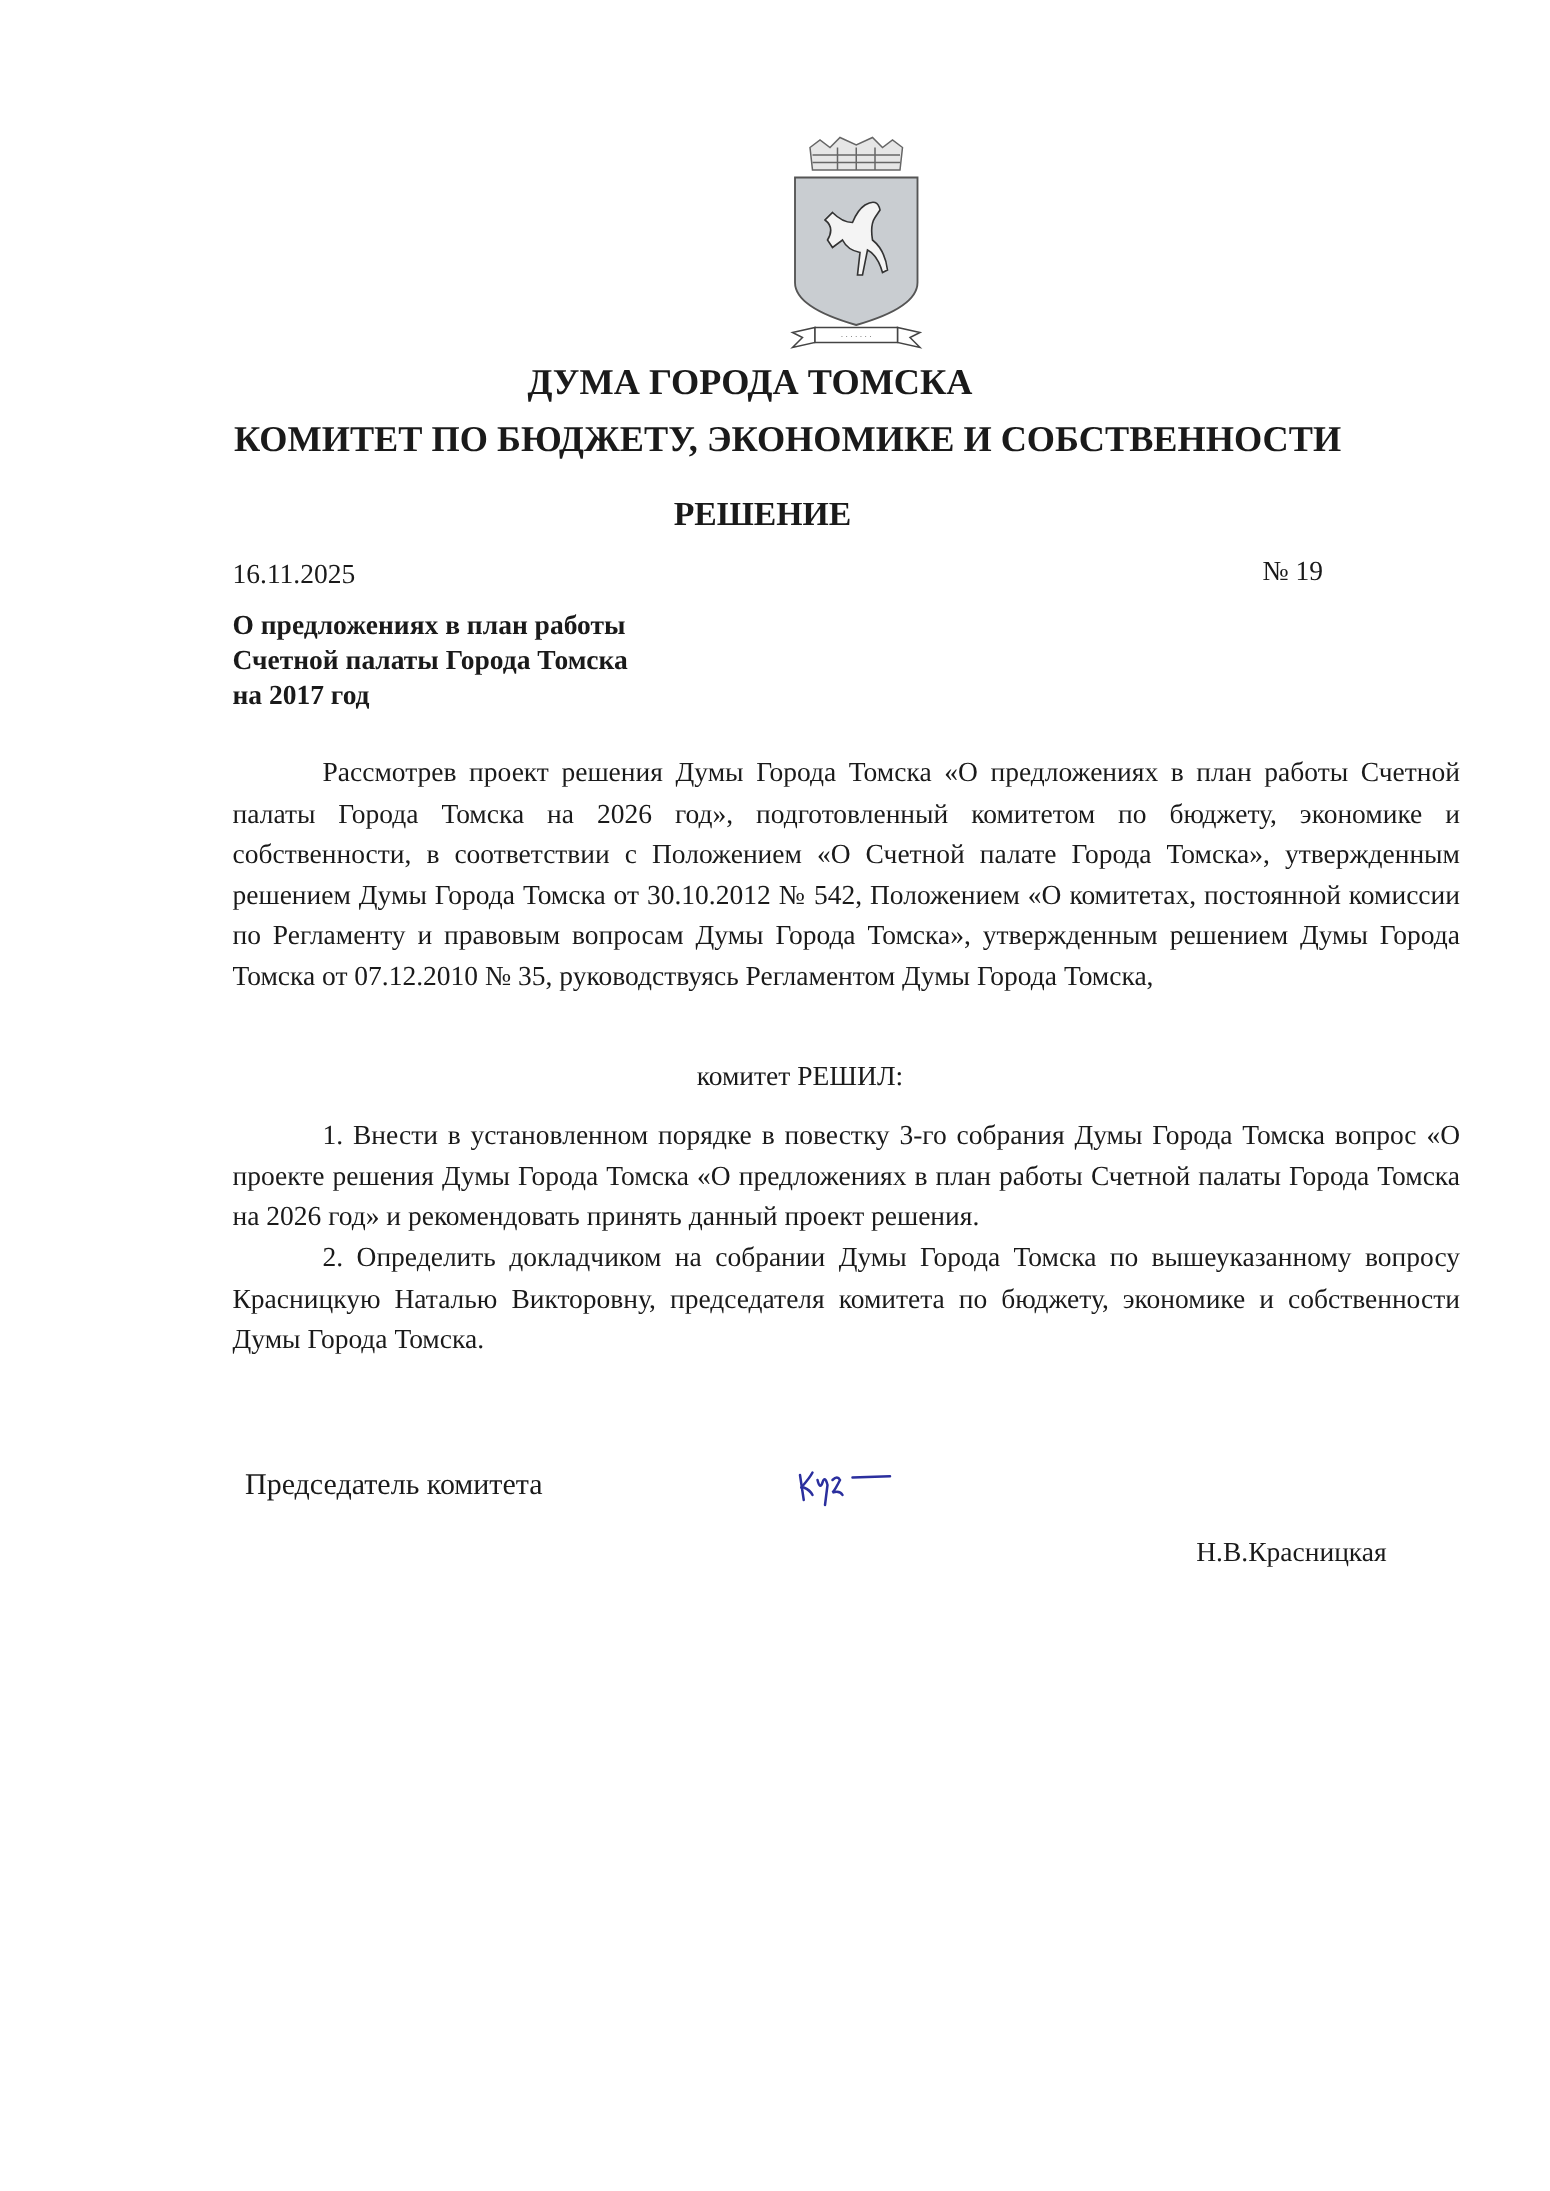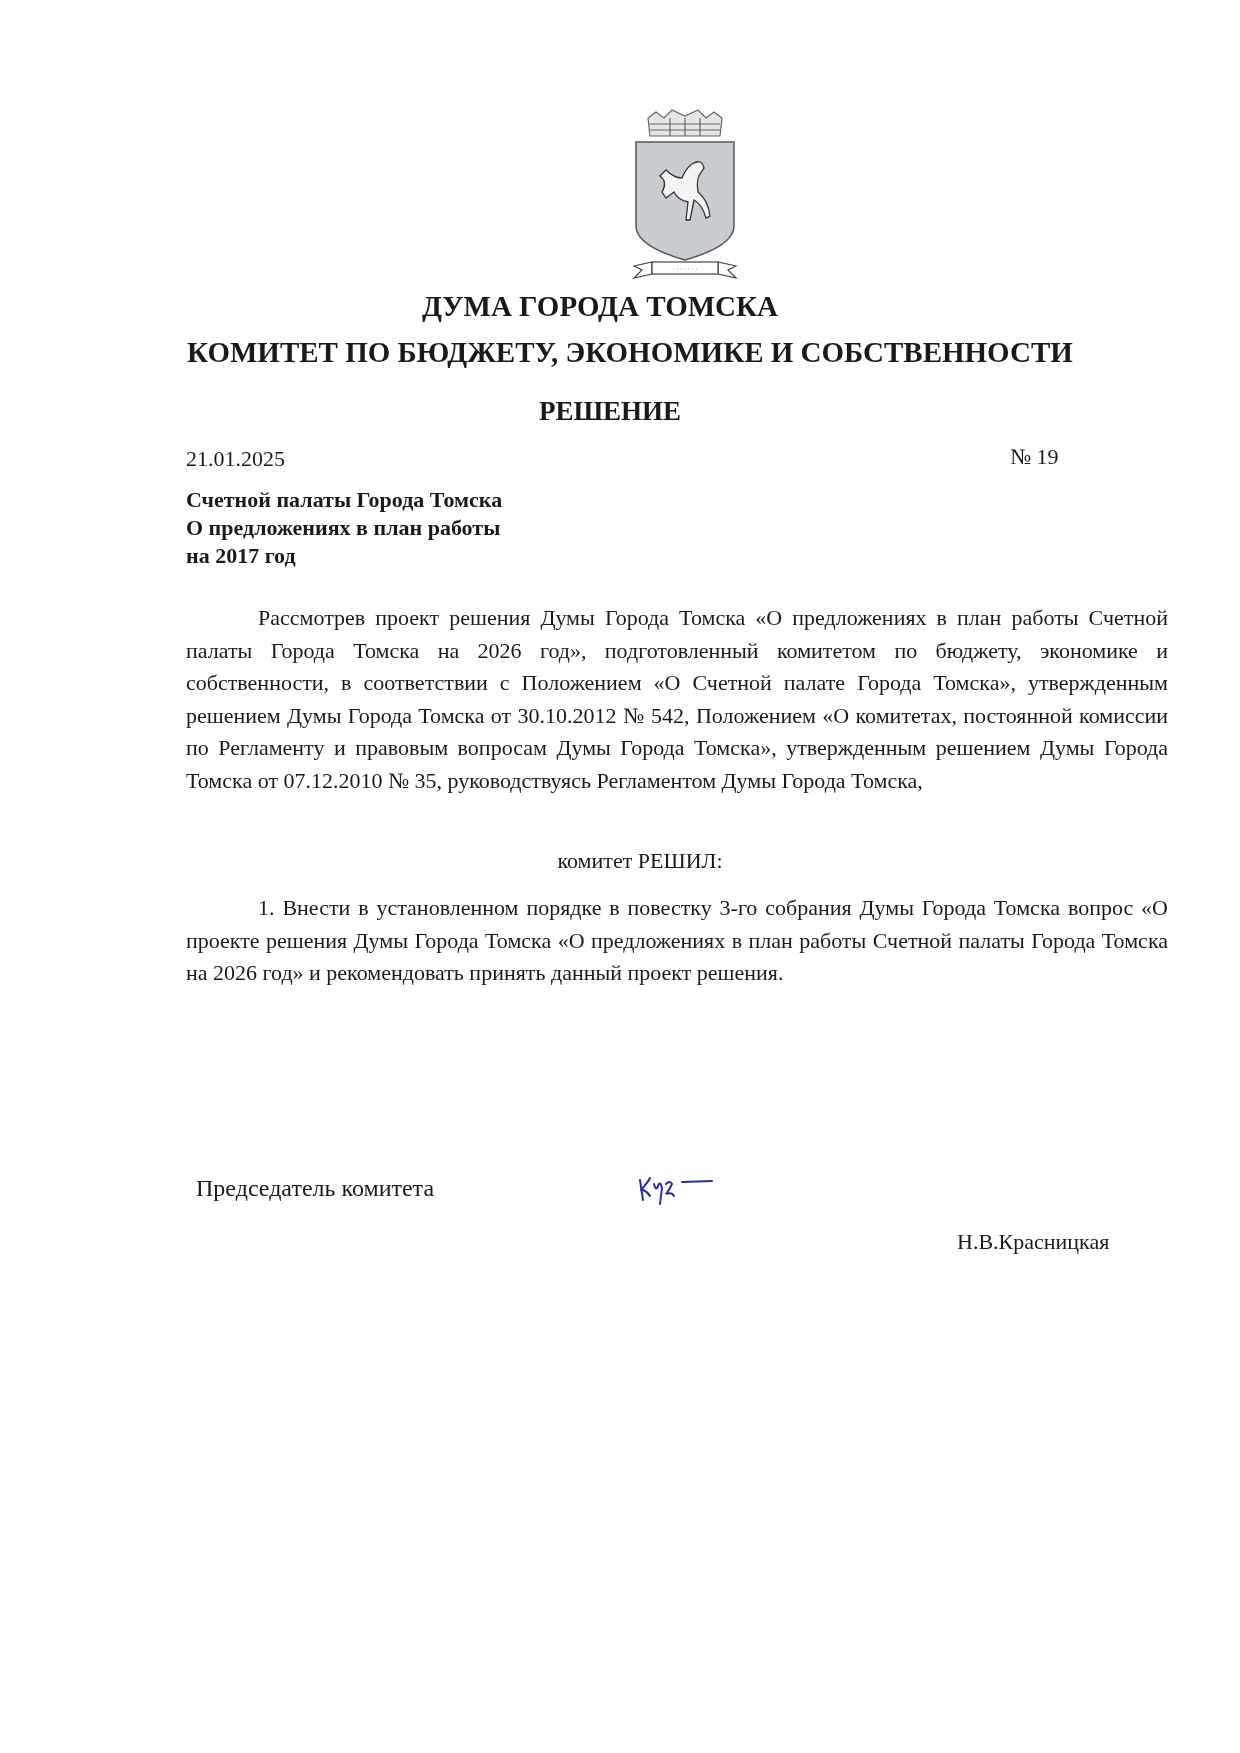--- a/index.html
+++ b/index.html
@@ -46,34 +46,35 @@
       <path d="M106 158 L88 154 L88 166 L106 170 L98 162 Z"></path>
       <rect x="22" y="154" width="66" height="12"></rect>
     </g>
     <text x="55" y="163" font-size="6" text-anchor="middle" fill="#444" font-family="DejaVu Sans, sans-serif">· · · · · · ·</text>
   </svg>
 
   <div class="h1 h1-duma">ДУМА ГОРОДА ТОМСКА</div>
   <div class="h1 h1-committee">КОМИТЕТ ПО БЮДЖЕТУ, ЭКОНОМИКЕ И СОБСТВЕННОСТИ</div>
   <div class="h1 h1-decision">РЕШЕНИЕ</div>
 
-  <div class="date">21.01.2025</div>
+  <div class="date">16.11.2025</div>
   <div class="number">№ 19</div>
 
   <div class="subject">
+    <span class="line">О предложениях в план работы</span>
     <span class="line">Счетной палаты Города Томска</span>
-    <span class="line">О предложениях в план работы</span>
     <span class="line">на 2017 год</span>
   </div>
 
   <div class="body-text para-intro">Рассмотрев проект решения Думы Города Томска «О предложениях в план работы Счетной палаты Города Томска на 2026 год», подготовленный комитетом по бюджету, экономике и собственности, в соответствии с Положением «О Счетной палате Города Томска», утвержденным решением Думы Города Томска от 30.10.2012 № 542, Положением «О комитетах, постоянной комиссии по Регламенту и правовым вопросам Думы Города Томска», утвержденным решением Думы Города Томска от 07.12.2010 № 35, руководствуясь Регламентом Думы Города Томска,</div>
 
   <div class="resolved">комитет РЕШИЛ:</div>
 
   <div class="body-text para-1">1. Внести в установленном порядке в повестку 3-го собрания Думы Города Томска вопрос «О проекте решения Думы Города Томска «О предложениях в план работы Счетной палаты Города Томска на 2026 год» и рекомендовать принять данный проект решения.</div>
+  <div class="body-text para-2">2. Определить докладчиком на собрании Думы Города Томска по вышеуказанному вопросу Красницкую Наталью Викторовну, председателя комитета по бюджету, экономике и собственности Думы Города Томска.</div>
 
   <div class="sig-role">Председатель комитета</div>
   <svg class="sig-mark" viewBox="0 0 80 36">
     <g fill="none" stroke="#2b2f9e" stroke-width="2" stroke-linecap="round">
       <path d="M4 10 L7 30"></path>
       <path d="M5 20 Q12 12 14 8"></path>
       <path d="M7 20 Q12 22 14 26"></path>
       <path d="M18 14 Q20 22 22 16 Q24 10 26 18 L24 34"></path>
       <path d="M30 14 Q34 10 36 14 Q32 22 30 24 Q36 22 38 26"></path>
       <path d="M46 12 L76 11"></path>

